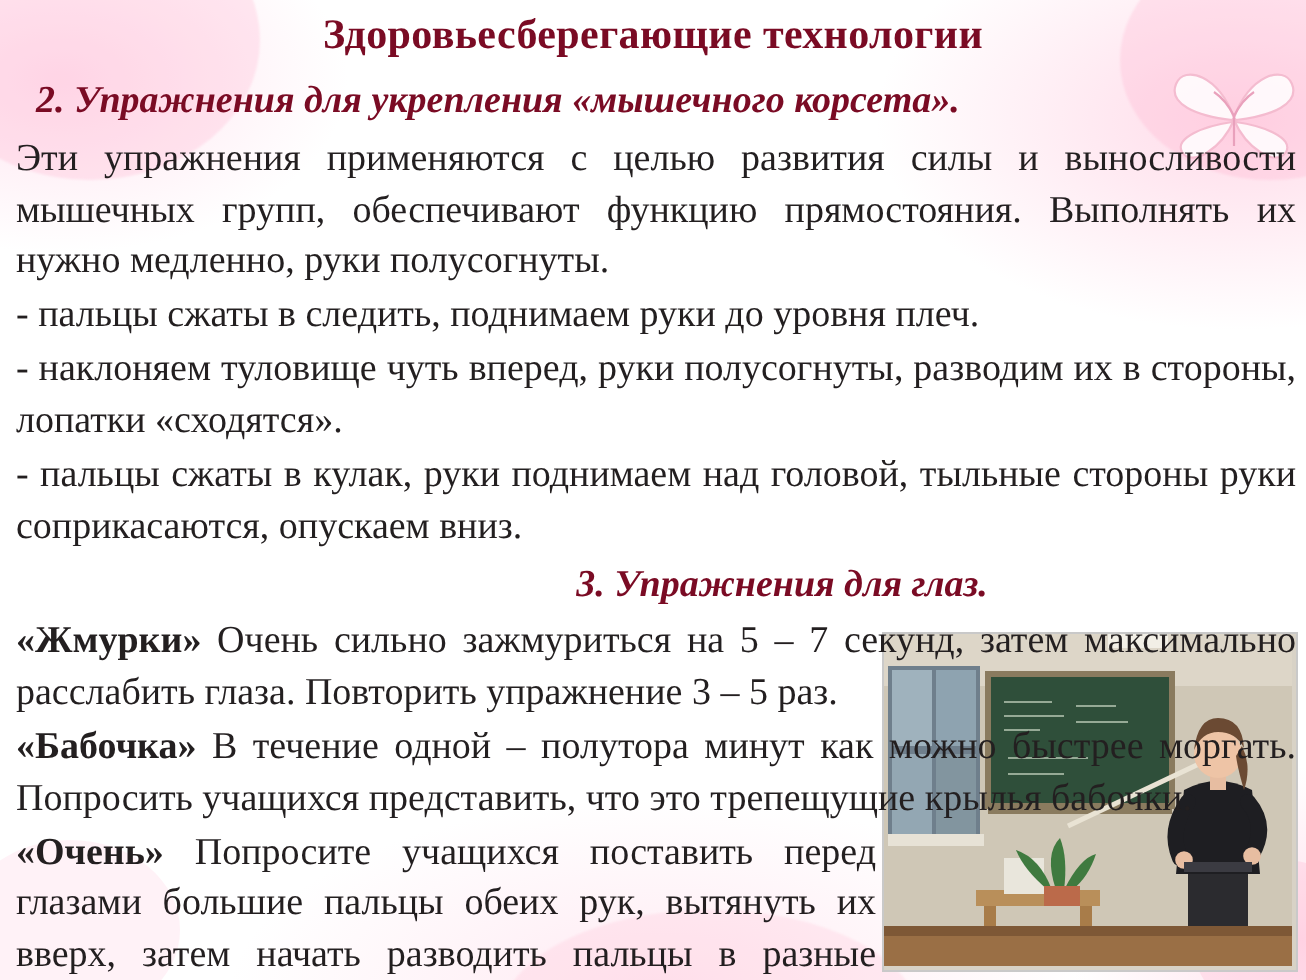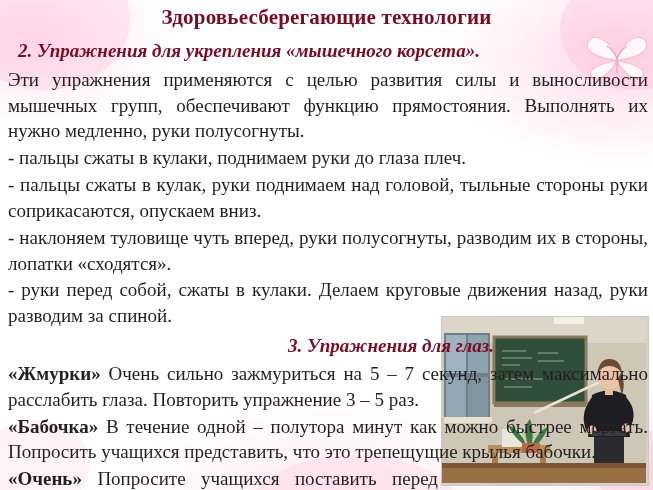--- a/index.html
+++ b/index.html
@@ -201,24 +201,23 @@
       <rect x="0" y="146" width="204" height="5" fill="#7e5836"></rect>
     </svg>
   </div>
 
   <div class="body-text">
 
     <span class="sub s1">2. Упражнения для укрепления «мышечного корсета».</span>
 
     <p class="just">Эти упражнения применяются с целью развития силы и выносливости мышечных групп, обеспечивают функцию прямостояния. Выполнять их нужно медленно, руки полусогнуты.</p>
 
-    <p class="just">- пальцы сжаты в кулаки, поднимаем руки до глаза плеч.</p>
+    <p class="just">- пальцы сжаты в следить, поднимаем руки до уровня плеч.</p>
+    <p class="just">- наклоняем туловище чуть вперед, руки полусогнуты, разводим их в стороны, лопатки «сходятся».</p>
     <p class="just">- пальцы сжаты в кулак, руки поднимаем над головой, тыльные стороны руки соприкасаются, опускаем вниз.</p>
-    <p class="just">- наклоняем туловище чуть вперед, руки полусогнуты, разводим их в стороны, лопатки «сходятся».</p>
-    <p class="just">-    руки перед собой, сжаты в кулаки. Делаем круговые движения назад, руки разводим за спиной.</p>
 
     <span class="sub s2">3. Упражнения для глаз.</span>
 
     <p class="just"><span class="bold-q">«Жмурки»</span><span> Очень сильно зажмуриться на 5 – 7 секунд, затем максимально расслабить глаза. Повторить упражнение 3 – 5 раз.</span></p>
 
     <p class="just"><span class="bold-q">«Бабочка»</span><span> В течение одной – полутора минут как можно быстрее моргать. Попросить учащихся представить, что это трепещущие крылья бабочки.</span></p>
 
     <p class="just narrow"><span class="bold-q">«Очень»</span><span> Попросите учащихся  поставить перед глазами большие пальцы обеих рук, вытянуть их вверх, затем начать разводить пальцы в разные стороны. Попросите ребят следить за  обоими пальцами. Как только они перестанут видеть пальцы, начать вести их снова навстречу друг к другу. Повторите упражнение 2 – 3 раза.</span></p>
 
     <p><span class="bold-q">«Перемещение фокуса»</span></p>

